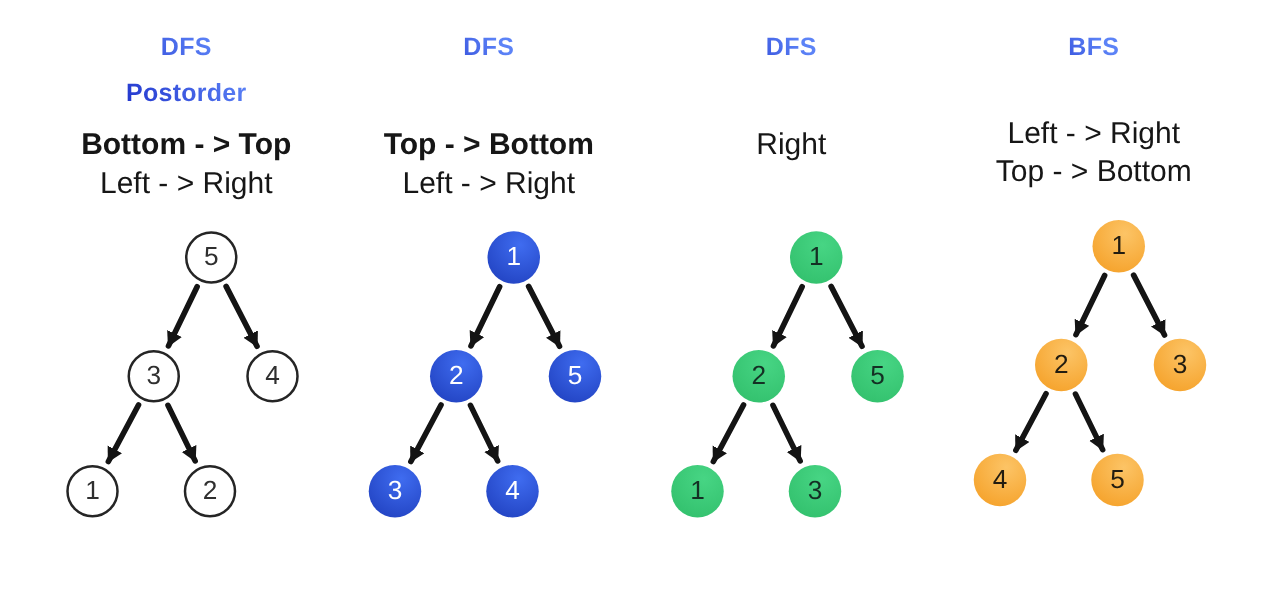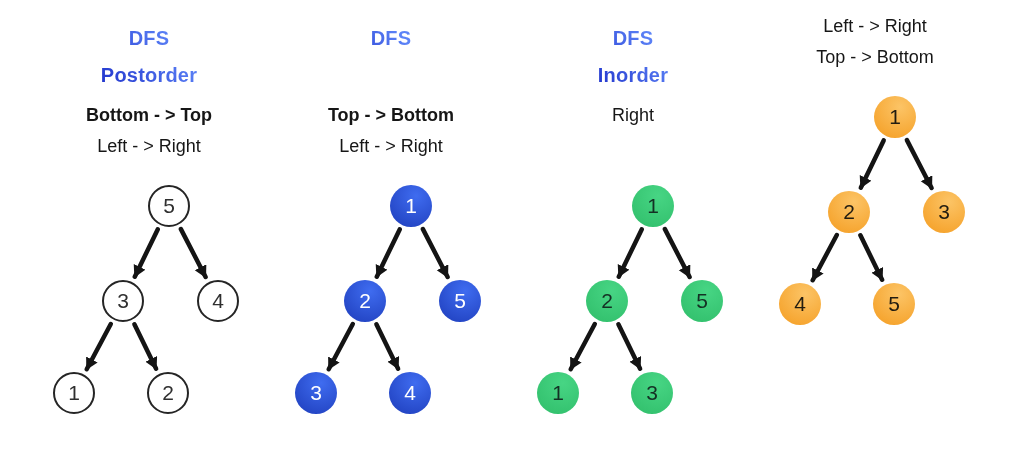--- a/index.html
+++ b/index.html
@@ -20,21 +20,21 @@
   .title{
     height:80px;text-align:center;
     font-size:20px;font-weight:700;line-height:37px;letter-spacing:.2px;
     background:linear-gradient(52deg,#2236cd 8%,#5c83f7 78%);
     -webkit-background-clip:text;background-clip:text;
     -webkit-text-fill-color:transparent;color:transparent;
   }
   .title span{display:block;}
   .subtitle{
     height:68px;text-align:center;
-    font-size:18px;line-height:31px;color:#161616;
+    font-size:24px;line-height:31px;color:#161616;
   }
   .subtitle .line{display:block;font-weight:400;}
   .subtitle .line.bold{font-weight:700;}
   .column--bfs .subtitle{margin-top:-9px;}
 
   .tree{position:relative;width:200px;height:244px;margin-top:10px;}
   .tree svg.arrows{position:absolute;left:0;top:0;width:200px;height:244px;}
   .node{
     position:absolute;width:42px;height:42px;border-radius:50%;
     display:flex;align-items:center;justify-content:center;
@@ -111,21 +111,20 @@
       <div class="node n-ml">2</div>
       <div class="node n-mr">5</div>
       <div class="node n-bl">3</div>
       <div class="node n-bm">4</div>
     </div>
   </div>
 
   <div class="column">
     <div class="title">
       <span>DFS</span>
-      <span>Inorder</span>
     </div>
     <div class="subtitle">
       <span class="line">Right</span>
     </div>
     <div class="tree tree--green">
       <svg class="arrows" viewBox="0 0 200 244">
         <defs>
           <marker id="ah2" markerUnits="userSpaceOnUse" markerWidth="16" markerHeight="16" refX="11" refY="6.5" orient="auto">
             <path d="M0,0 L12,6.5 L0,13 Z" fill="#141414"></path>
           </marker>
@@ -137,20 +136,23 @@
       </svg>
       <div class="node n-root">1</div>
       <div class="node n-ml">2</div>
       <div class="node n-mr">5</div>
       <div class="node n-bl">1</div>
       <div class="node n-bm">3</div>
     </div>
   </div>
 
   <div class="column column--bfs">
+    <div class="title">
+      <span>BFS</span>
+    </div>
     <div class="subtitle">
       <span class="line">Left - &gt; Right</span>
       <span class="line">Top - &gt; Bottom</span>
     </div>
     <div class="tree tree--orange">
       <svg class="arrows" viewBox="0 0 200 244">
         <defs>
           <marker id="ah3" markerUnits="userSpaceOnUse" markerWidth="16" markerHeight="16" refX="11" refY="6.5" orient="auto">
             <path d="M0,0 L12,6.5 L0,13 Z" fill="#141414"></path>
           </marker>

